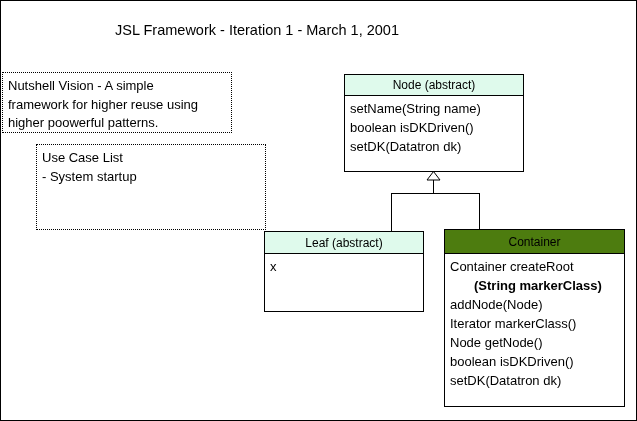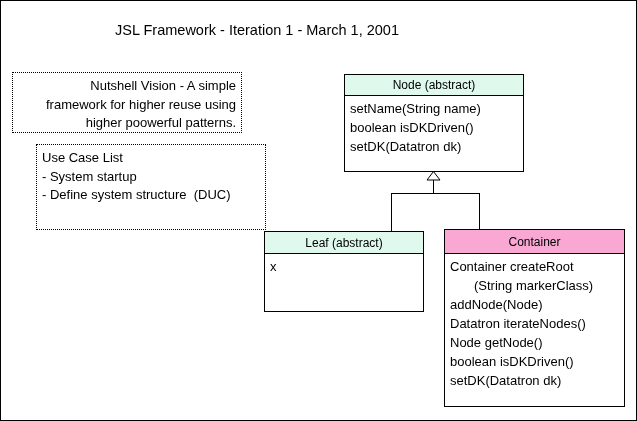--- a/index.html
+++ b/index.html
@@ -25,21 +25,21 @@
   }
   .note {
     position: absolute;
     box-sizing: border-box;
     border: 1px dotted #000;
     padding: 4px 5px;
     font-size: 13px;
     line-height: 18.5px;
   }
   .note div { white-space: pre; }
-  .note-1 { left: 11px; top: 71px;  width: 230px; height: 61px; text-align: right; }
+  .note-1 { left: 1px; top: 71px;  width: 230px; height: 61px; }
   .note-2 { left: 11px; top: 143px; width: 230px; height: 86px; margin-left: 24px; }
   .note-3 { left: 11px; top: 238px; width: 230px; height: 75px; }
   .uml-class {
     position: absolute;
     box-sizing: border-box;
     border: 1px solid #000;
     background: #fff;
   }
   .uml-class .hdr {
     box-sizing: border-box;
@@ -55,21 +55,21 @@
     font-size: 13px;
     line-height: 19px;
   }
   .uml-class .body div { white-space: pre; }
   .cls-node      { left: 343px; top: 73px;  width: 180px; height: 98px; }
   .cls-node .hdr { height: 21px; }
   .cls-leaf      { left: 263px; top: 230px; width: 160px; height: 81px; }
   .cls-leaf .hdr { height: 22px; }
   .cls-container      { left: 443px; top: 228px; width: 181px; height: 178px; }
   .cls-container .hdr { height: 24px; }
-  .indent { padding-left: 24px; }
+  .indent { padding-left: 24px; font-weight: bold; }
   .connector-svg {
     position: absolute;
     left: 0; top: 0;
     width: 637px; height: 421px;
     pointer-events: none;
   }
 </style>
 </head>
 <body>
 
@@ -79,21 +79,20 @@
 
   <div class="note note-1">
     <div>Nutshell Vision - A simple</div>
     <div>framework for higher reuse using</div>
     <div>higher poowerful patterns.</div>
   </div>
 
   <div class="note note-2">
     <div>Use Case List</div>
     <div>- System startup</div>
-    <div>- Define system structure  (DUC)</div>
   </div>
 
 
   <svg class="connector-svg" viewBox="0 0 637 421" shape-rendering="crispEdges">
     <line x1="432.5" y1="179" x2="432.5" y2="192.5" stroke="#000" stroke-width="1"></line>
     <line x1="390" y1="192.5" x2="478" y2="192.5" stroke="#000" stroke-width="1"></line>
     <line x1="390.5" y1="192" x2="390.5" y2="231" stroke="#000" stroke-width="1"></line>
     <line x1="478.5" y1="192" x2="478.5" y2="229" stroke="#000" stroke-width="1"></line>
     <polygon points="432.5,170.5 426,179 439,179" fill="#ffffff" stroke="#000" stroke-width="1" shape-rendering="auto"></polygon>
   </svg>
@@ -108,25 +107,25 @@
   </div>
 
   <div class="uml-class cls-leaf">
     <div class="hdr" style="background: rgb(223, 250, 236);">Leaf (abstract)</div>
     <div class="body">
       <div>x</div>
     </div>
   </div>
 
   <div class="uml-class cls-container">
-    <div class="hdr" style="background: #f9a8d4;">Container</div>
+    <div class="hdr" style="background: #4d7c0f;">Container</div>
     <div class="body">
       <div>Container createRoot</div>
       <div class="indent">(String markerClass)</div>
       <div>addNode(Node)</div>
-      <div>Datatron iterateNodes()</div>
+      <div>Iterator markerClass()</div>
       <div>Node getNode()</div>
       <div>boolean isDKDriven()</div>
       <div>setDK(Datatron dk)</div>
     </div>
   </div>
 
 </div>
 
 </body></html>

